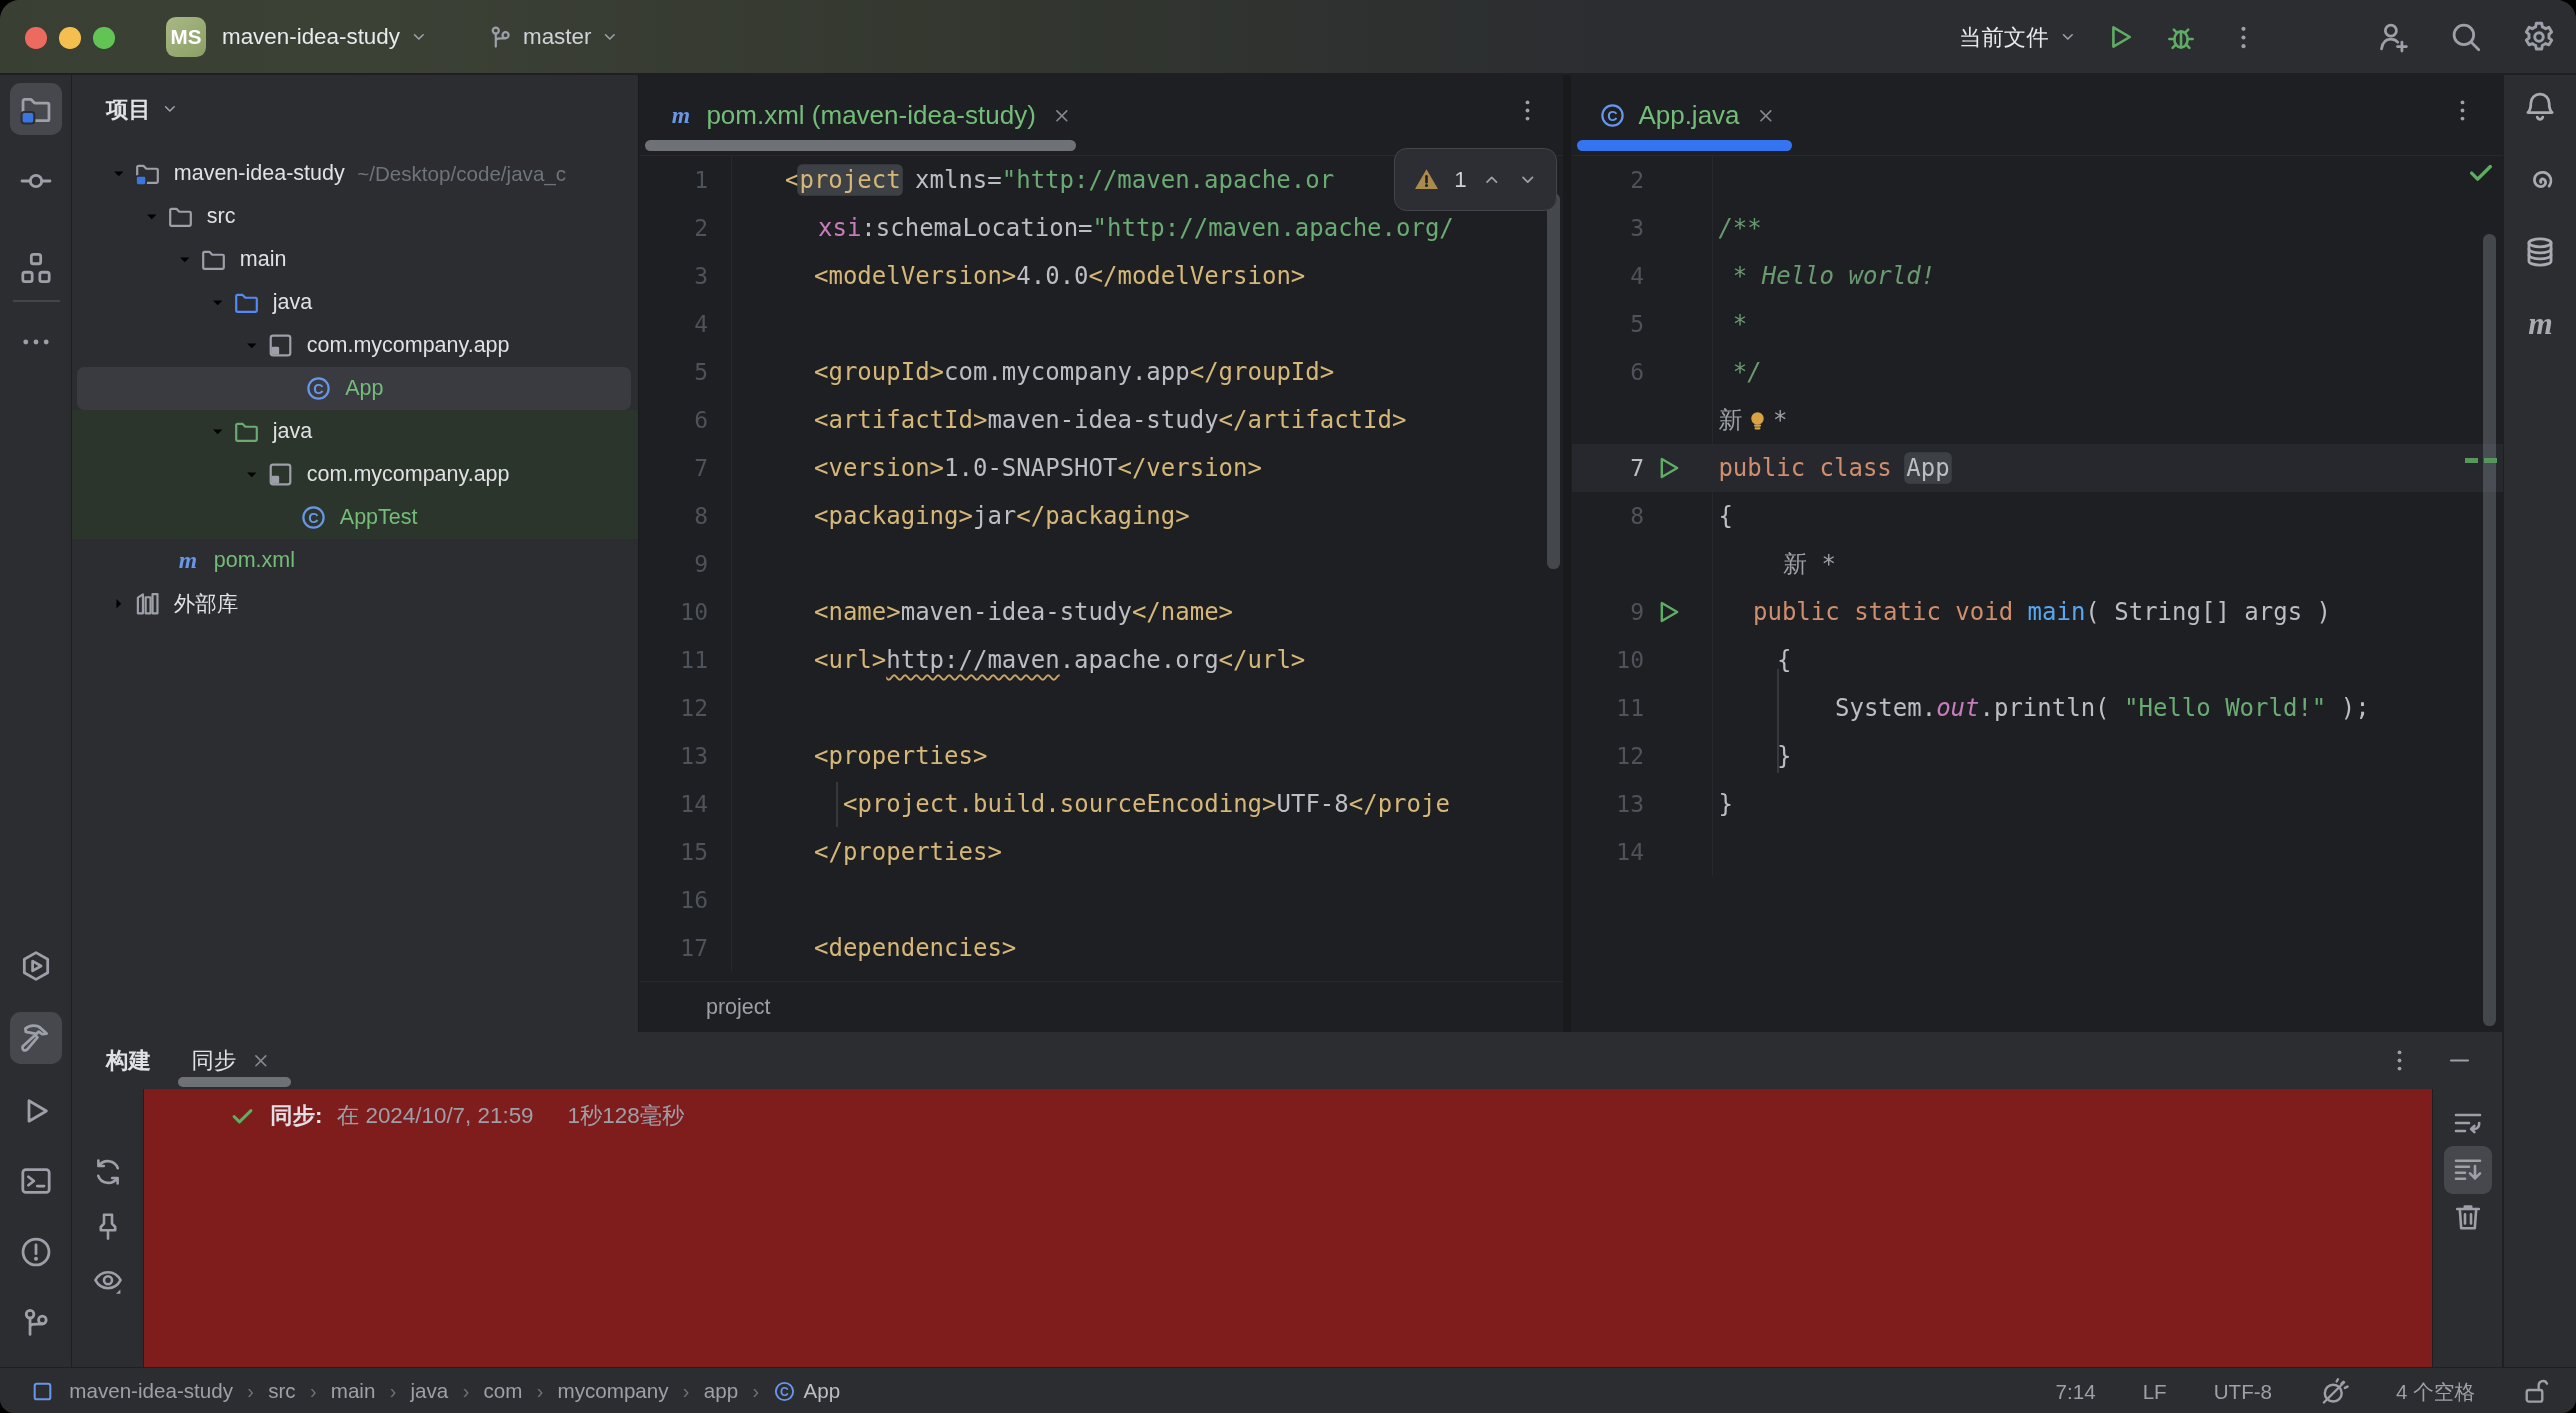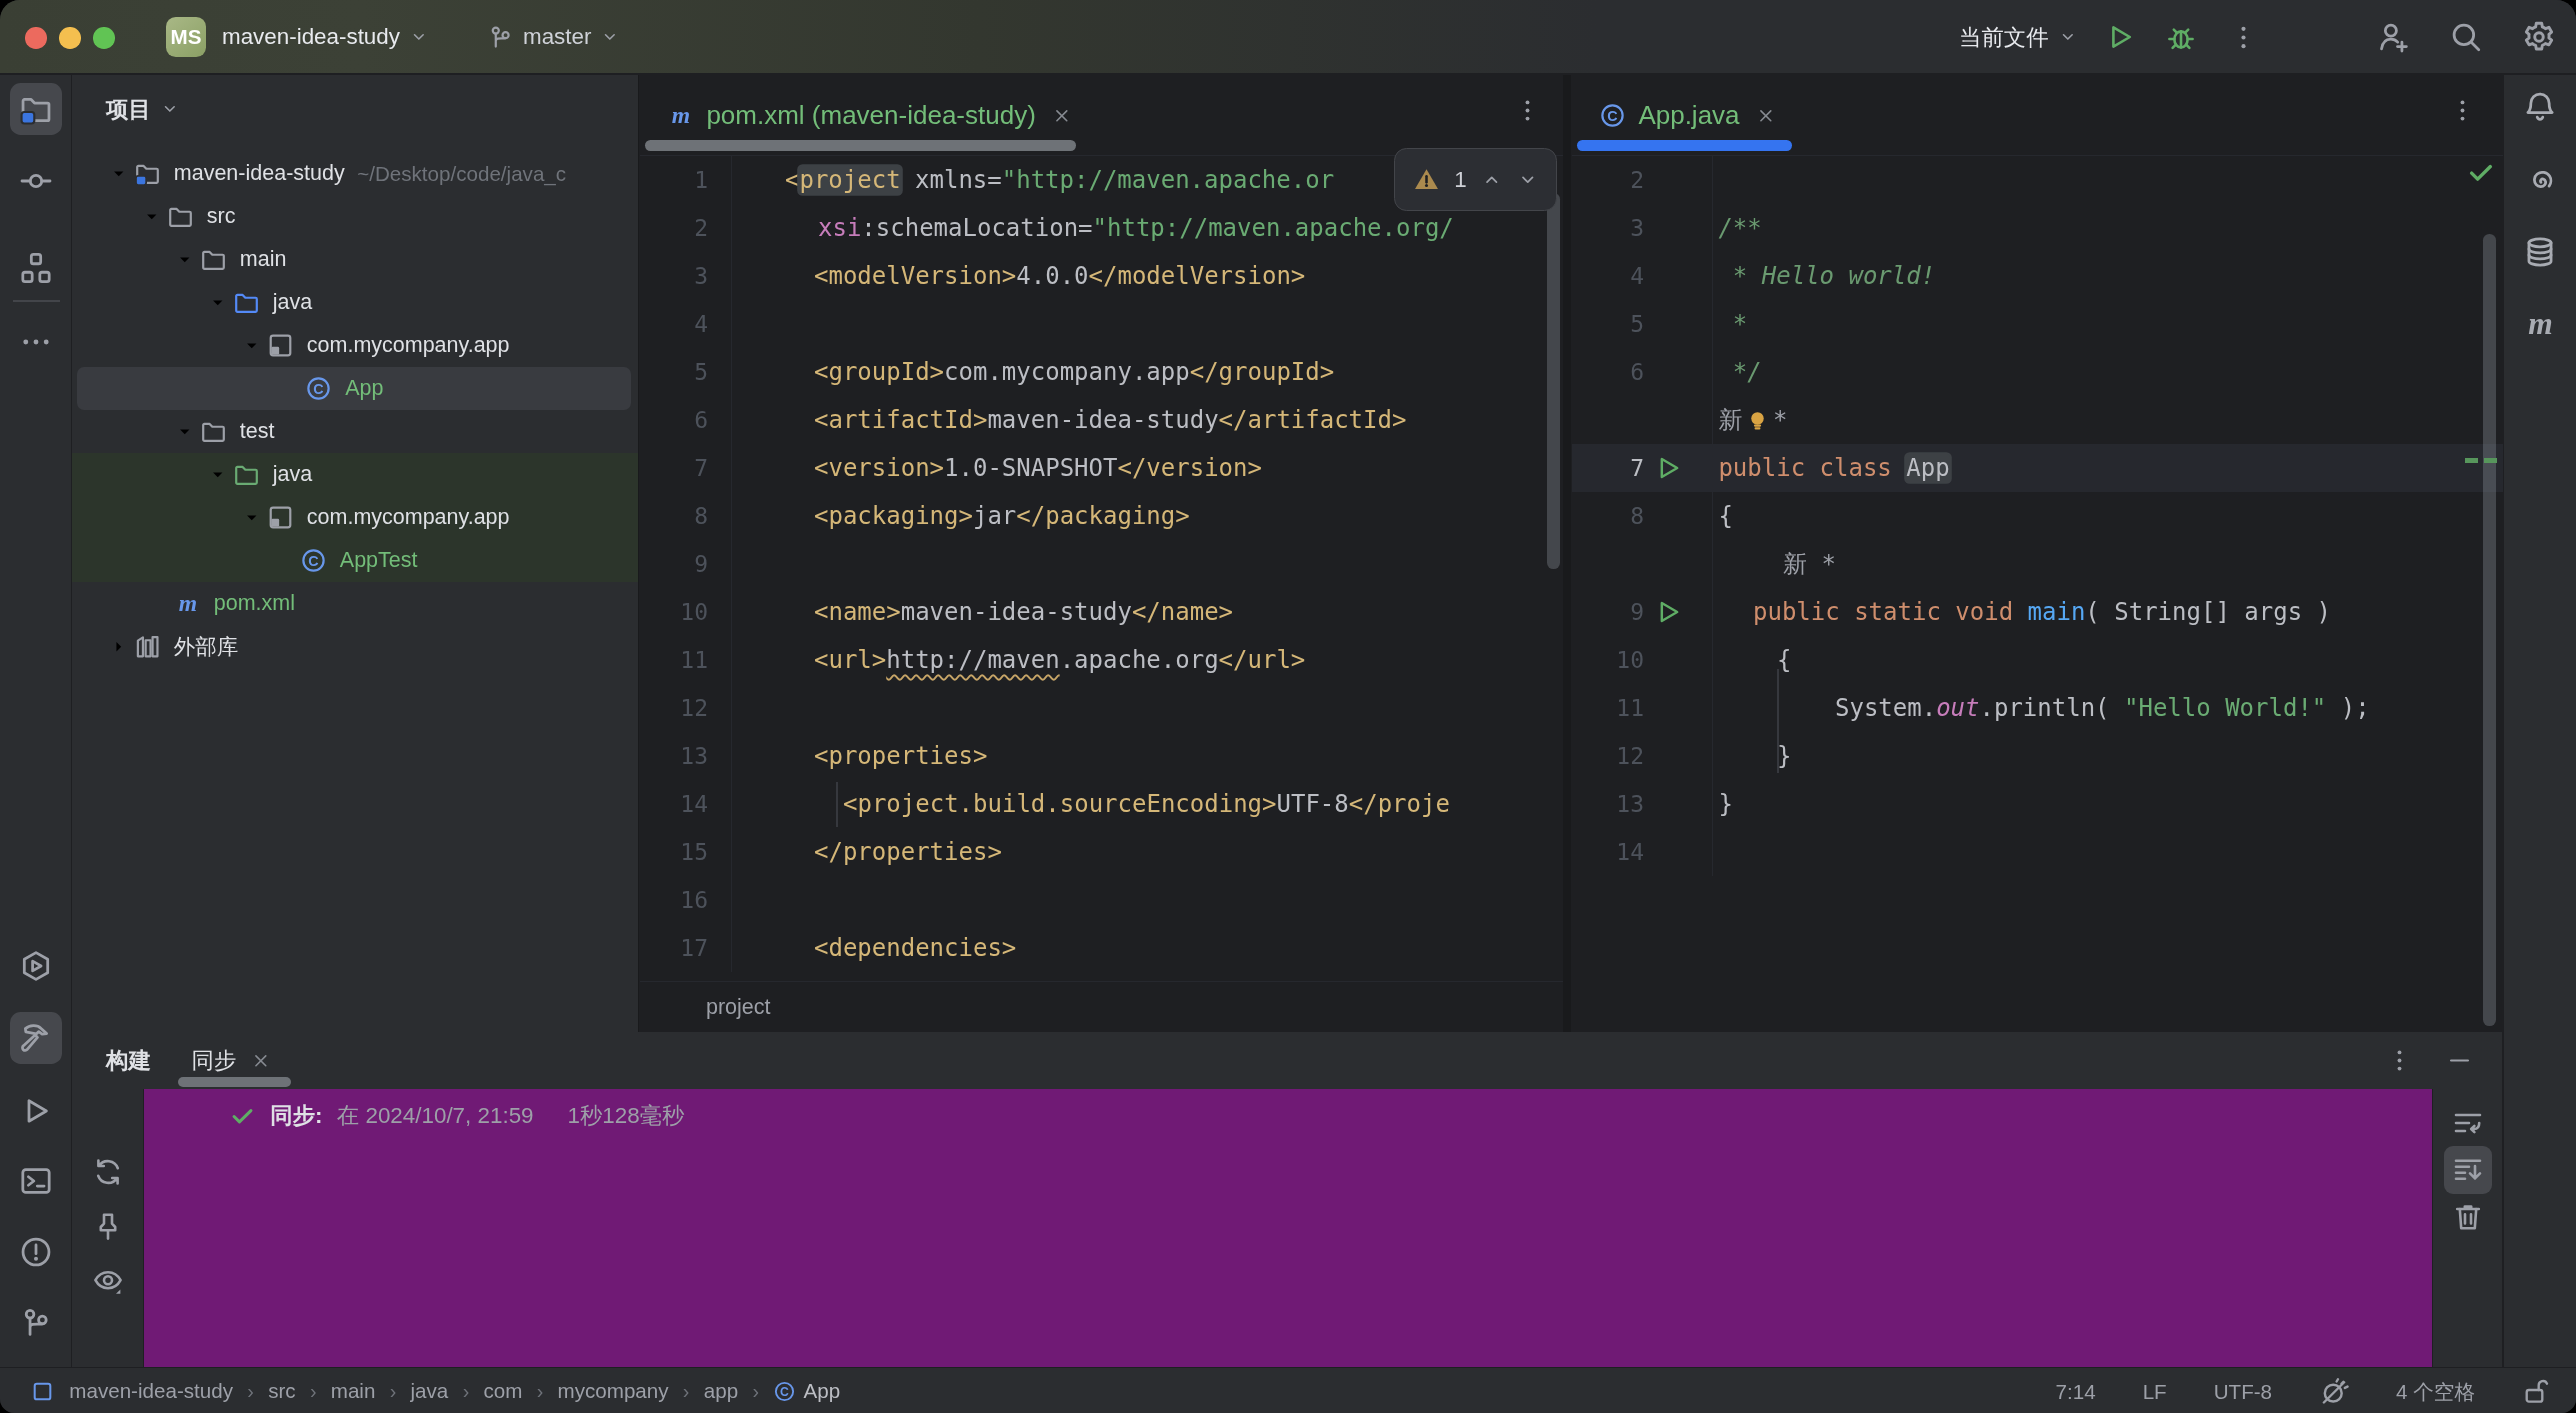--- a/index.html
+++ b/index.html
@@ -80,21 +80,21 @@
     border:0.9px solid #43454a;border-radius:12.5px;padding:0 18px;height:63px;z-index:5;}
   .insp-widget .cnt{font-size:22.4px;color:#ced0d6;}
   .vscroll{position:absolute;width:12.5px;border-radius:6.3px;background:rgba(140,145,155,.35);z-index:4;}
   .breadcrumb-bar{position:absolute;left:0;right:0;bottom:0;height:51px;border-top:0.9px solid #26282e;
     display:flex;align-items:center;padding-left:66px;font-size:21.5px;color:#9da0a8;background:#1e1f22;}
   .guide{position:absolute;width:1.8px;background:#36383e;z-index:2;}
   .dash-marker{position:absolute;height:5.4px;z-index:5;
     background:linear-gradient(90deg,#57965c 0 13.4px,transparent 13.4px 19px,#57965c 19px 32px);}
 
   
-  .bottom-panel{position:absolute;left:72px;top:1032px;width:2430px;height:335px;background:#701a75;text-decoration:underline;}
+  .bottom-panel{position:absolute;left:72px;top:1032px;width:2430px;height:335px;background:#7f1d1d;text-decoration:underline;}
   .bp-header{position:absolute;left:0;top:0;right:0;height:57px;background:#2b2d30;}
   .bp-title{position:absolute;left:34px;top:0;height:57px;display:flex;align-items:center;
     font-size:22.4px;font-weight:bold;color:#dfe1e5;}
   .bp-tab{position:absolute;left:107px;top:0;height:57px;display:flex;align-items:center;gap:14.3px;
     font-size:22.4px;color:#dfe1e5;padding:0 12.5px;}
   .bp-tab-underline{position:absolute;left:106px;bottom:1.8px;width:113px;height:9.8px;border-radius:5.4px;background:#6e7277;}
   .bp-toolbar-left{position:absolute;left:0;top:57px;bottom:0;width:72px;background:#2b2d30;border-right:0.9px solid #1e1f22;}
   .bp-toolbar-right{position:absolute;right:0;top:57px;bottom:0;width:70px;background:#2b2d30;border-left:0.9px solid #1e1f22;}
   .bp-tool{position:absolute;left:50%;transform:translate(-50%,-50%);width:48px;height:48px;border-radius:9px;
     display:flex;align-items:center;justify-content:center;color:#9da0a8;}
@@ -420,35 +420,20 @@
           <span class="chev"></span>
           <span class="ticon">
             <span class="ic" style="color: rgb(157, 160, 168);">
               <svg width="27" height="27" viewBox="0 0 16 16" style="font-size:24px">
                 <circle cx="8" cy="8" r="6" stroke="#6897ea"></circle>
                 <text x="8" y="11.2" font-size="8.5" font-weight="bold" text-anchor="middle" fill="#6897ea" stroke="none" font-family="Liberation Sans,sans-serif">C</text>
               </svg>
             </span>
           </span>
           <span class="lbl greenfile">App</span>
-        </div>
-        <div class="tree-row" style="padding-left: 98px;">
-          <span class="chev">
-            <svg width="21.5" height="21.5" viewBox="0 0 16 16">
-              <path d="M4.5 6.3 8 9.8l3.5-3.5"></path>
-            </svg>
-          </span>
-          <span class="ticon">
-            <span class="ic" style="color: rgb(157, 160, 168);">
-              <svg width="27" height="27" viewBox="0 0 16 16">
-                <path d="M1.9 4.2c0-.4.3-.7.7-.7h3.1l1.6 1.7h6.1c.4 0 .7.3.7.7v6.9c0 .4-.3.7-.7.7H2.6c-.4 0-.7-.3-.7-.7z"></path>
-              </svg>
-            </span>
-          </span>
-          <span class="lbl">test</span>
         </div>
         <div class="tree-row band" style="padding-left: 131px;">
           <span class="chev">
             <svg width="21.5" height="21.5" viewBox="0 0 16 16">
               <path d="M4.5 6.3 8 9.8l3.5-3.5"></path>
             </svg>
           </span>
           <span class="ticon">
             <span class="ic" style="color: rgb(106, 171, 115);">
               <svg width="27" height="27" viewBox="0 0 16 16">

